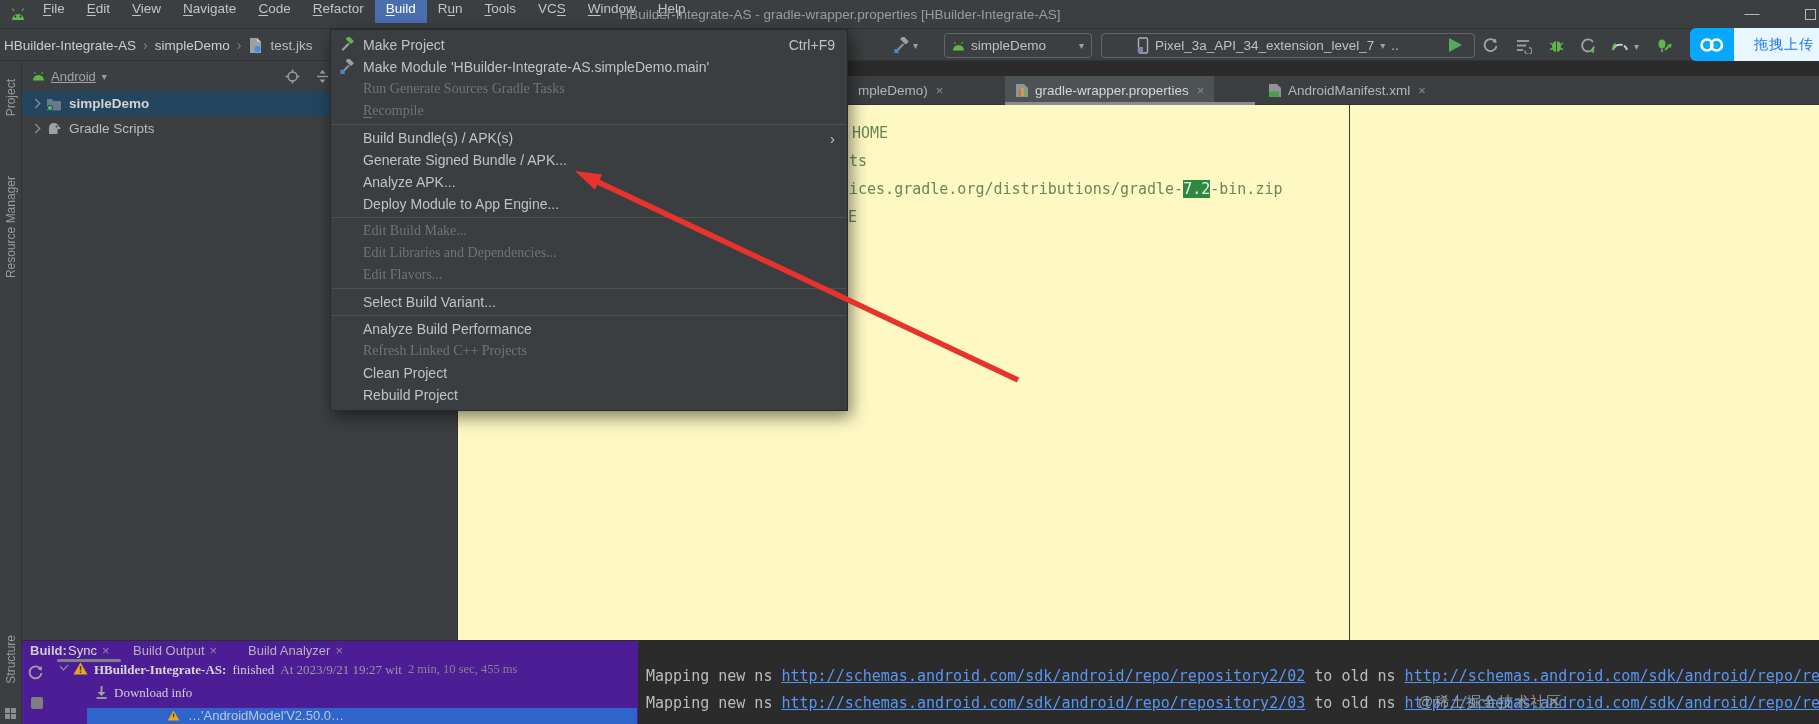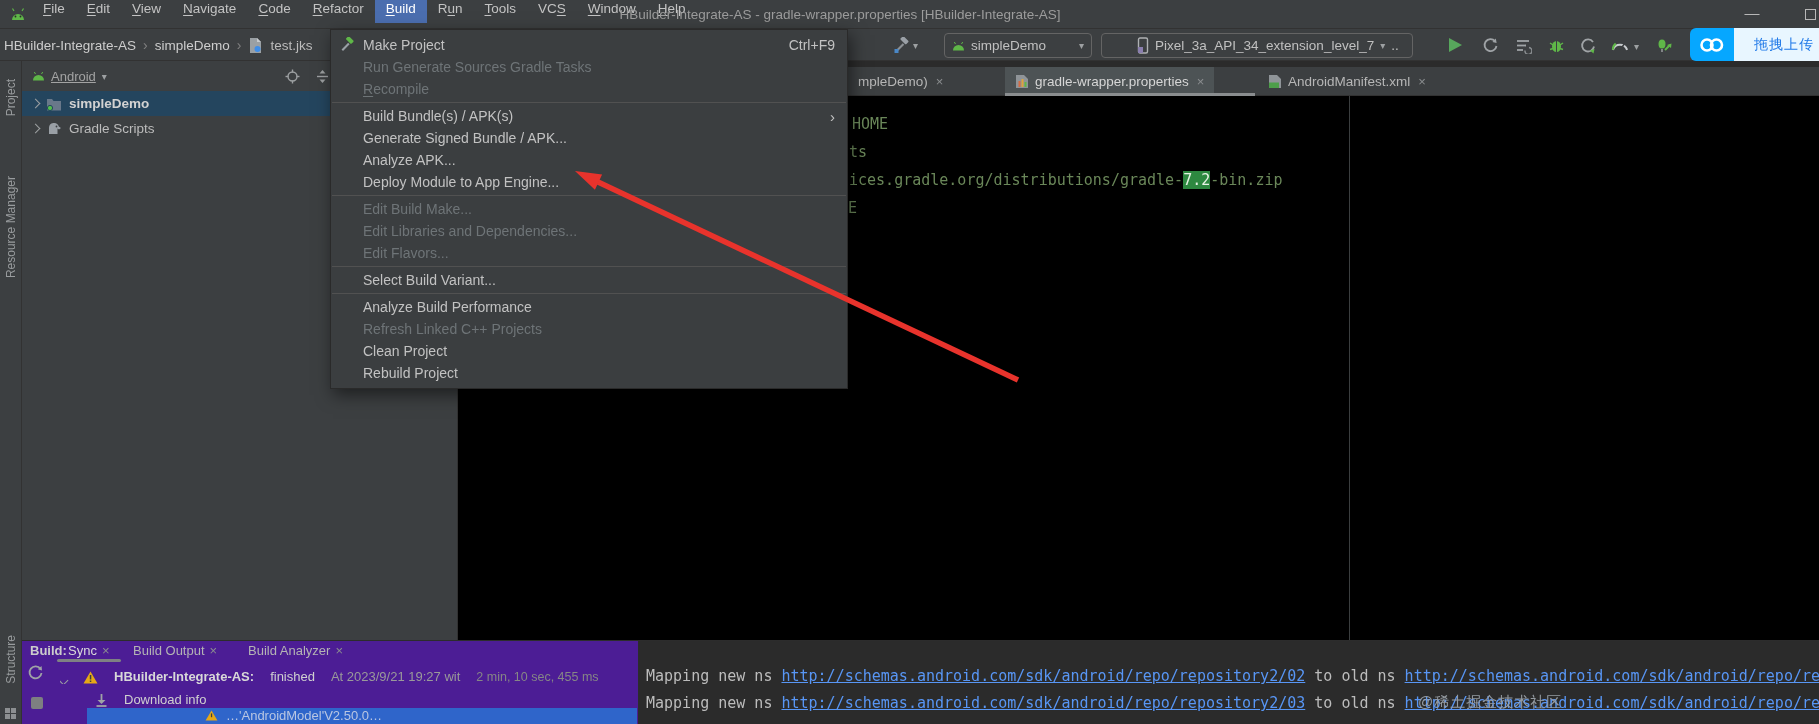--- a/index.html
+++ b/index.html
@@ -20,21 +20,21 @@
   .win-btn-max { position:absolute; left:1805px; top:9px; width:11px; height:11px; border:1.5px solid #b7b7b7; background:transparent; }
   
   .toolbar { position:absolute; left:0; top:29px; width:1819px; height:32px; background:#3c3f41; border-bottom:1px solid #323232; }
   .crumbs { position:absolute; left:4px; top:0; height:32px; display:flex; align-items:center; gap:7px; white-space:nowrap; }
   .crumb-b { font-weight:normal; color:#cdcdcd; font-size:13.5px; }
   .crumb-sep { color:#808080; font-size:14px; }
   .crumb-f { color:#bcbcbc; font-size:13.5px; }
   .hammer-widget { position:absolute; left:893px; top:4px; height:24px; display:flex; align-items:center; gap:3px; }
   .combo { position:absolute; top:4px; height:25px; border:1px solid #646464; border-radius:4px; display:flex; align-items:center; padding:0 7px; gap:6px; color:#c0c0c0; font-size:13.5px; white-space:nowrap; overflow:hidden; }
   .combo.run { left:944px; width:148px; }
-  .combo.device { left:1101px; width:312px;padding-left:35px; }
+  .combo.device { left:1101px; width:374px;padding-left:35px; }
   .caret { color:#9da0a2; font-size:10px; }
   .play { position:absolute; left:1449px; top:9px; width:0; height:0; border-left:13px solid #57a75c; border-top:7.5px solid transparent; border-bottom:7.5px solid transparent; }
   .tb-ic { position:absolute; top:7px; width:18px; height:18px; display:flex; align-items:center; justify-content:center; }
   
   .baidu { position:absolute; left:1690px; top:28px; height:33px; display:flex; z-index:80; border-radius:6px 0 0 6px; overflow:hidden; }
   .baidu-left { width:44px; background:#06a7ff; display:flex; align-items:center; justify-content:center; }
   .baidu-right { width:100px; background:#e8f6ff; color:#2079e8; font-size:14px; display:flex; align-items:center; justify-content:center; letter-spacing:1px; }
   
   .stripe { position:absolute; left:0; top:61px; width:22px; height:663px; background:#3c3f41; border-right:1px solid #323232; }
   .v-label { writing-mode:vertical-rl; transform:rotate(180deg); color:#999c9e; font-size:12px; position:absolute; left:4px; white-space:nowrap; }
@@ -45,55 +45,55 @@
   .proj-head { position:relative; height:30px; display:flex; align-items:center; padding-left:10px; gap:6px; }
   .proj-head .vname { color:#a3a3a3; font-size:13px;text-decoration:underline; }
   .ph-ic { position:absolute; top:8px; }
   .tree-row { position:relative; height:25px; display:flex; align-items:center; gap:7px; padding-left:10px; }
   .tree-row.sel { background:#24455e; }
   .tree-label-b { font-weight:bold; color:#d2d2d2; font-size:13.5px; }
   .tree-label { color:#bcbcbc; font-size:13.5px; }
   .chev { width:7px; height:7px; border-right:1.6px solid #9da0a2; border-top:1.6px solid #9da0a2; transform:rotate(45deg); flex:none; }
   .chev.down { transform:rotate(135deg); }
   
-  .editor { position:absolute; left:458px; top:67px; width:1361px; height:579px; background:#000000; }
+  .editor { position:absolute; left:458px; top:76px; width:1361px; height:579px; background:#fef9c3; }
   .tabsrow { position:absolute; left:0; top:0; width:100%; height:29px; background:#3c3f41; border-bottom:1px solid #323232; }
   .etab { position:absolute; top:0; height:29px; display:flex; align-items:center; gap:6px; padding:0 10px; font-size:13.5px; color:#b6b6b6; white-space:nowrap; }
   .etab.active { background:#4d5355; color:#d6d6d6; }
   .tab-x { color:#8b8e90; font-size:13px; margin-left:2px; }
   .tab-underline { position:absolute; top:26px; height:3px; background:#8a8d8f; }
   .codeline { position:absolute; font-family:"DejaVu Sans Mono", monospace; font-size:15px; color:#6a8759; white-space:pre; }
   .hl { background:#2d8840; color:#e6f2e4; }
   .guide { position:absolute; left:891px; top:29px; bottom:0; width:1px; background:#3b3e3f; }
   
   .build { position:absolute; left:22px; top:640px; width:1797px; height:84px; background:#4c1d95; border-top:1px solid #2c2c2c; }
   .bhead { position:absolute; left:0; top:0; width:615px; height:21px; }
   .bhead .blabel { position:absolute; left:8px; top:2px; font-weight:bold; color:#cccccc; }
   .btab { position:absolute; top:2px; display:flex; gap:5px; color:#b4b4b4; }
   .btab .bx { color:#8b8e90; }
   .btab.on { color:#dadada; }
   .b-underline { position:absolute; left:35px; top:18px; width:64px; height:3px; background:#7e8183; border-radius:2px; }
   .gut-sync { position:absolute; left:5px; top:23px; }
   .gut-stop { position:absolute; left:9px; top:56px; width:12px; height:12px; background:#7d7f81; border-radius:2px; }
-  .brow { position:absolute; left:38px; height:22px; display:flex; align-items:flex-end; gap:16px; white-space:nowrap; overflow:hidden; width:577px; }
+  .brow { position:absolute; left:38px; height:22px; display:flex; align-items:flex-start; gap:6px; white-space:nowrap; overflow:hidden; width:577px;font-family:Liberation Serif, serif; }
   .brow .nm { font-weight:bold; color:#d8d8d8; }
   .brow .st { color:#d0d0d0; }
   .brow .tm { color:#9a9a9a; }
   .brow .dur { color:#868686; font-size:12.5px; }
-  .brow3 { position:absolute; left:65px; top:67px; height:17px; width:550px; background:#2f65ca; display:flex; align-items:flex-start; gap:8px; padding-left:118px; overflow:hidden; }
+  .brow3 { position:absolute; left:65px; top:67px; height:17px; width:550px; background:#2f65ca; display:flex; align-items:flex-start; gap:8px; padding-left:80px; overflow:hidden; }
   .brow3 span { color:#b9c6e2; font-size:13px; }
   .console { position:absolute; left:616px; top:0; right:0; bottom:0; background:#2b2b2b; border-left:1px solid #2c2c2c; overflow:hidden; }
   .cline { position:absolute; left:7px; font-family:"DejaVu Sans Mono", monospace; font-size:15px; white-space:pre; color:#bcbcbc; }
   .cline a { color:#5896f5; text-decoration:underline; cursor:pointer; }
   .watermark { position:absolute; left:1396px; top:52px; color:#9aa1a8; font-size:15px; letter-spacing:1px; z-index:75; opacity:.95; }
   
   .popup { position:absolute; left:330px; top:29px; width:518px; z-index:50; background:#3b3e40; border:1px solid #2a2a2a; box-shadow:3px 6px 16px rgba(0,0,0,.5); padding:4px 0; }
   .pitem { height:22px; display:flex; align-items:center; padding:0 12px 0 8px; font-size:14px; color:#c2c2c2; }
   .pitem .islot { width:24px; flex:none; display:flex; align-items:center; }
-  .pitem.dis { color:#6e7477; }
+  .pitem.dis { color:#6e7477;font-family:Liberation Serif, serif; }
   .pitem .short { margin-left:auto; color:#c2c2c2; }
   .pitem .subarrow { margin-left:auto; color:#c2c2c2; font-size:15px; }
   .psep { height:1px; background:#515151; margin:2px 1px; }
   
   .arrow-svg { position:absolute; left:0; top:0; z-index:60; pointer-events:none; }
   u { text-underline-offset:2px; }
 </style>
 </head>
 <body>
 
@@ -382,20 +382,30 @@
     <div class="pitem">
       <span class="islot">
         <svg width="16" height="16" viewBox="0 0 17 17">
           <rect x="7.5" y="1" width="8" height="4.5" rx="1" transform="rotate(45 11.5 3.2)" fill="#5fb748"></rect>
           <line x1="3.5" y1="14" x2="10.5" y2="7" stroke="#9aa0a6" stroke-width="2.2"></line>
         </svg>
       </span>
       <span>Make Project</span>
       <span class="short">Ctrl+F9</span>
     </div>
+    <div class="pitem">
+      <span class="islot">
+        <svg width="16" height="16" viewBox="0 0 17 17">
+          <rect x="7.5" y="1" width="8" height="4.5" rx="1" transform="rotate(45 11.5 3.2)" fill="#9aa0a6"></rect>
+          <line x1="4.5" y1="13" x2="10.5" y2="7" stroke="#8b9094" stroke-width="2.2"></line>
+          <rect x="1.5" y="11.5" width="4.5" height="4.5" fill="#4a88c7"></rect>
+        </svg>
+      </span>
+      <span>Make Module 'HBuilder-Integrate-AS.simpleDemo.main'</span>
+    </div>
     <div class="pitem dis">
       <span class="islot"></span>
         <span>Run Generate Sources Gradle Tasks</span>
     </div>
     <div class="pitem dis">
       <span class="islot"></span>
         <span><u>R</u>ecompile</span>
     </div>
     <div class="psep"></div>
     <div class="pitem">

